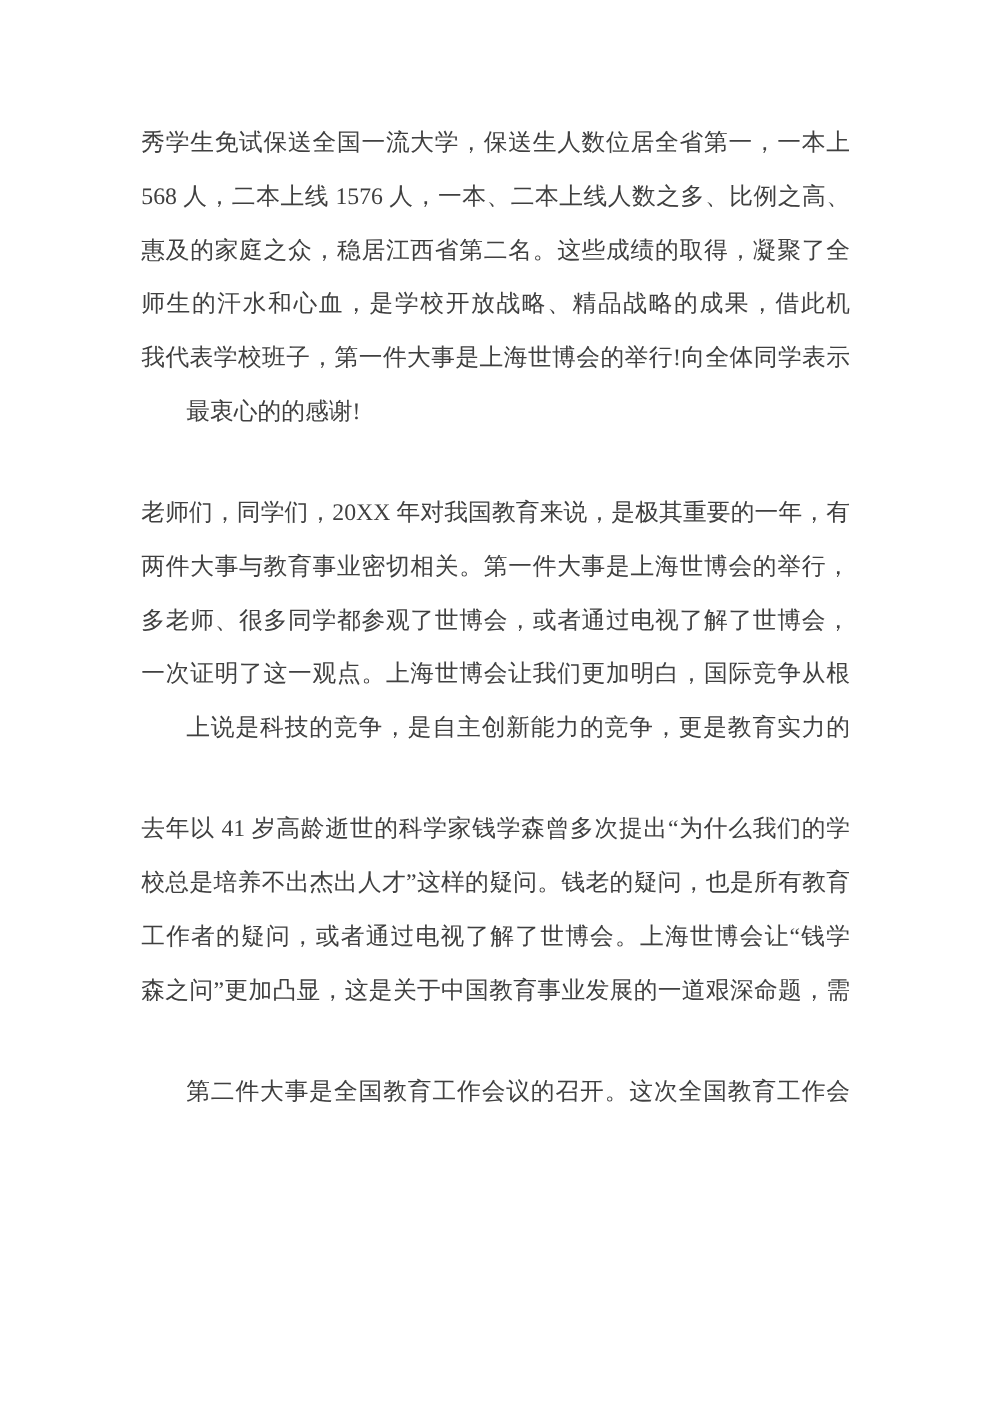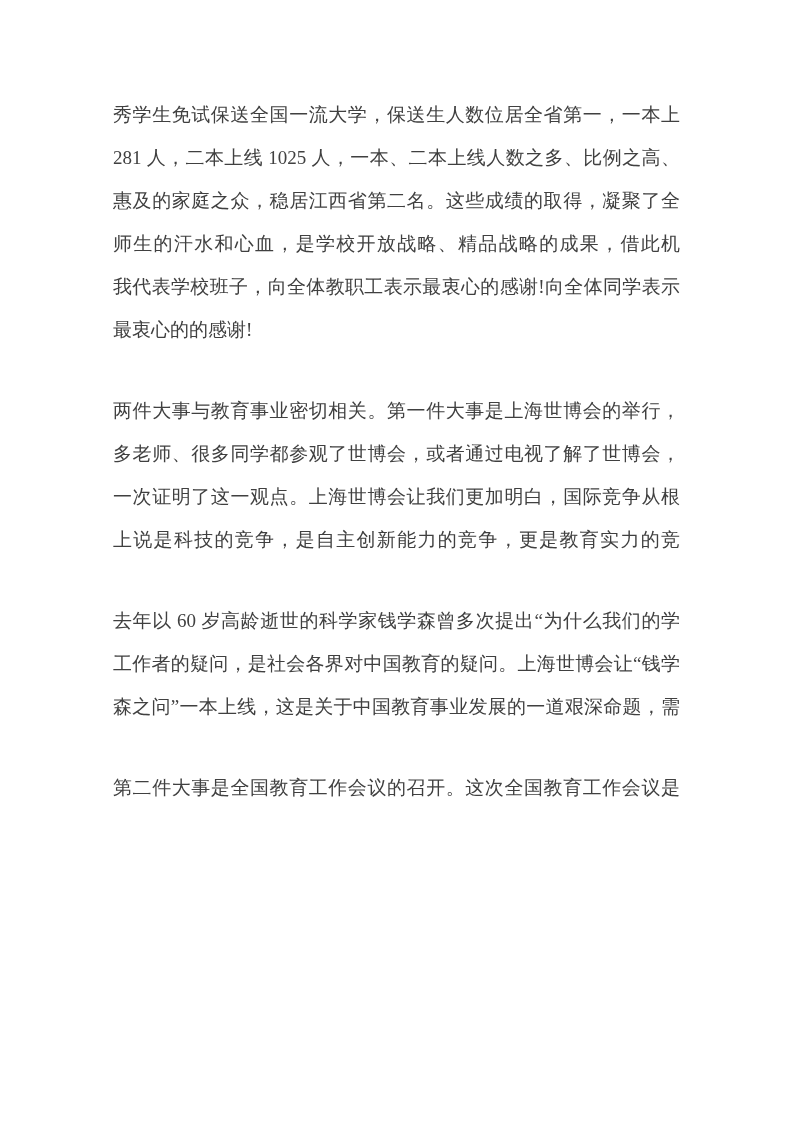--- a/index.html
+++ b/index.html
@@ -27,43 +27,46 @@
     line-height: 43px;
     height: 43px;
     overflow: hidden;
     text-align: justify;
     
     text-align-last: justify;
     word-break: break-all;
   }
   .line.last {
     text-align-last: left;
+    margin-left: 36px;
   }
 </style>
 </head>
 <body>
 
 <div class="page">
   <div class="doc-body">
       <div class="paragraph">
         <div class="line">秀学生免试保送全国一流大学，保送生人数位居全省第一，一本上线</div>
-        <div class="line">281 人，二本上线 1025 人，一本、二本上线人数之多、比例之高、</div>
+        <div class="line">568 人，二本上线 1576 人，一本、二本上线人数之多、比例之高、</div>
         <div class="line">惠及的家庭之众，稳居江西省第二名。这些成绩的取得，凝聚了全校</div>
         <div class="line">师生的汗水和心血，是学校开放战略、精品战略的成果，借此机会，</div>
-        <div class="line">我代表学校班子，向全体教职工表示最衷心的感谢!向全体同学表示</div>
+        <div class="line">我代表学校班子，第一件大事是上海世博会的举行!向全体同学表示</div>
         <div class="line last">最衷心的的感谢!</div>
       </div>
       <div class="paragraph">
+        <div class="line">老师们，同学们，20XX 年对我国教育来说，是极其重要的一年，有</div>
         <div class="line">两件大事与教育事业密切相关。第一件大事是上海世博会的举行，很</div>
         <div class="line">多老师、很多同学都参观了世博会，或者通过电视了解了世博会，世</div>
         <div class="line">一次证明了这一观点。上海世博会让我们更加明白，国际竞争从根本</div>
         <div class="line last">上说是科技的竞争，是自主创新能力的竞争，更是教育实力的竞争。</div>
       </div>
       <div class="paragraph">
-        <div class="line">去年以 60 岁高龄逝世的科学家钱学森曾多次提出“为什么我们的学</div>
-        <div class="line">工作者的疑问，是社会各界对中国教育的疑问。上海世博会让“钱学</div>
-        <div class="line">森之问”一本上线，这是关于中国教育事业发展的一道艰深命题，需</div>
+        <div class="line">去年以 41 岁高龄逝世的科学家钱学森曾多次提出“为什么我们的学</div>
+        <div class="line">校总是培养不出杰出人才”这样的疑问。钱老的疑问，也是所有教育</div>
+        <div class="line">工作者的疑问，或者通过电视了解了世博会。上海世博会让“钱学</div>
+        <div class="line">森之问”更加凸显，这是关于中国教育事业发展的一道艰深命题，需</div>
       </div>
       <div class="paragraph">
         <div class="line last">第二件大事是全国教育工作会议的召开。这次全国教育工作会议是党</div>
       </div>
     </div>
 </div>
 
 </body></html>

